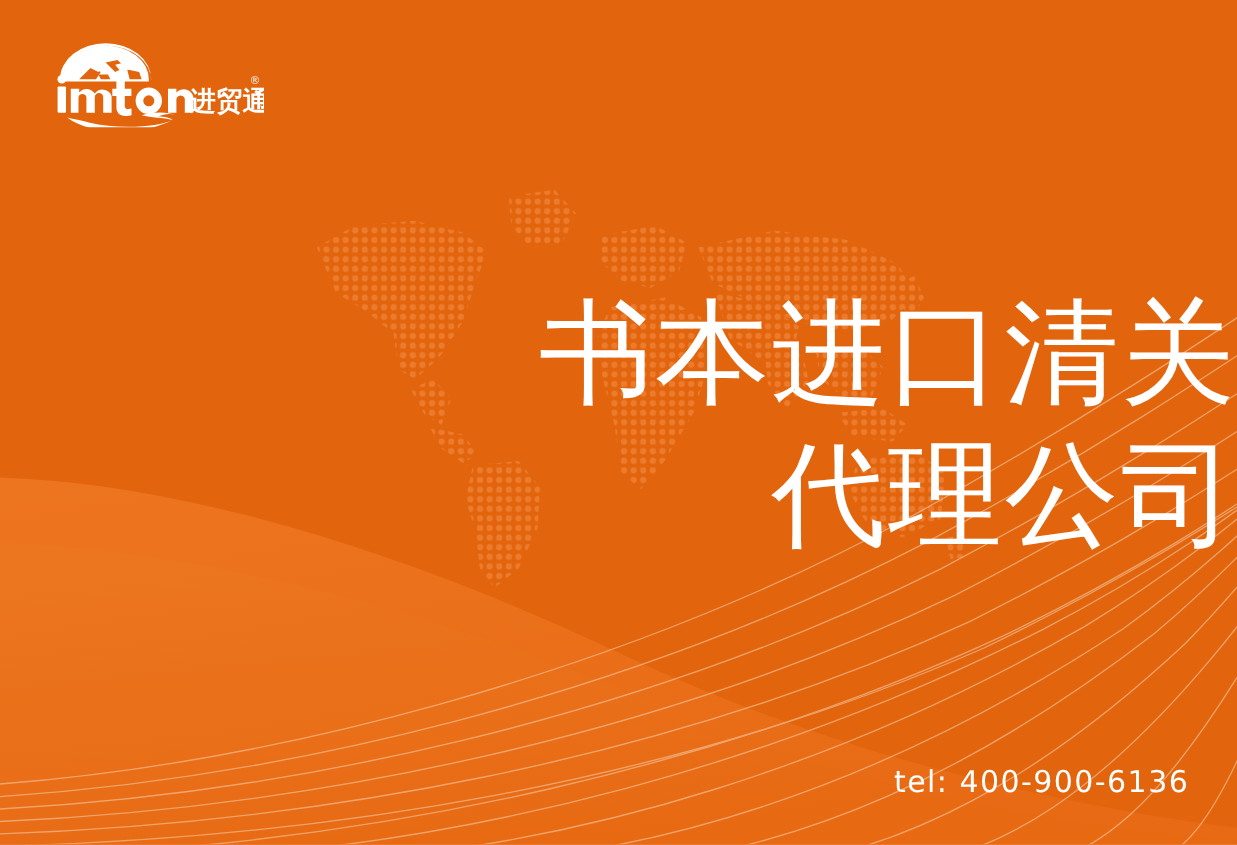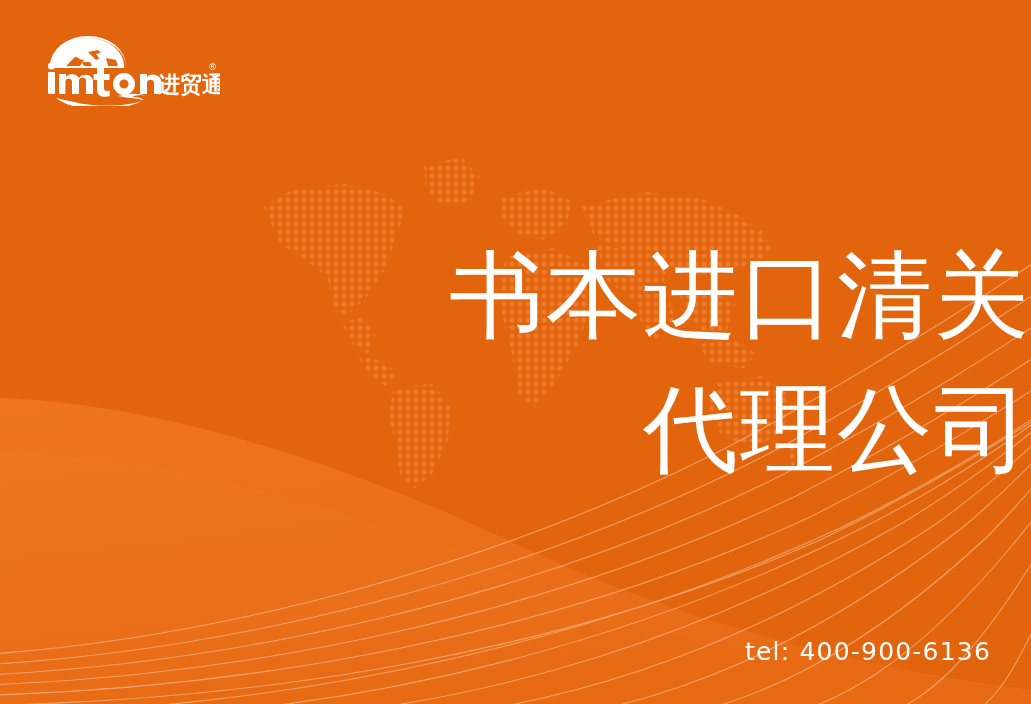--- a/index.html
+++ b/index.html
@@ -66,21 +66,20 @@
     white-space: nowrap;
   }
   .headline .line {
     display: block;
   }
   .headline .line-1 {
     padding-right: 0px;
   }
   .headline .line-2 {
     padding-right: 0px;
-    margin-top: 16px;
   }
 
   
   .phone {
     position: absolute;
     right: 40px;
     bottom: 38px;
     color: #ffffff;
     font-family: "DejaVu Sans", "Liberation Sans", sans-serif;
     font-size: 25px;

